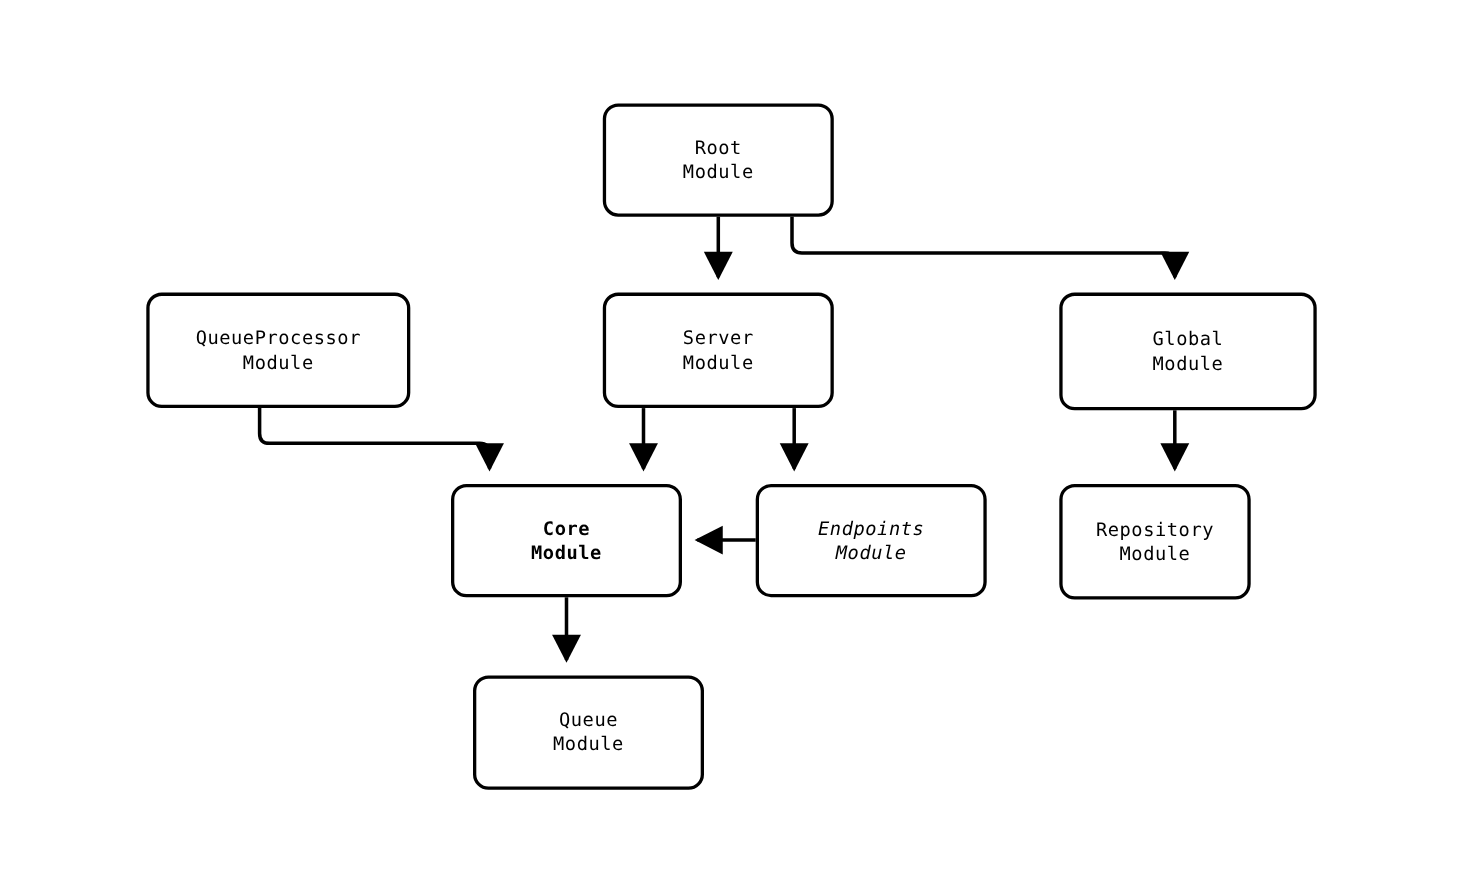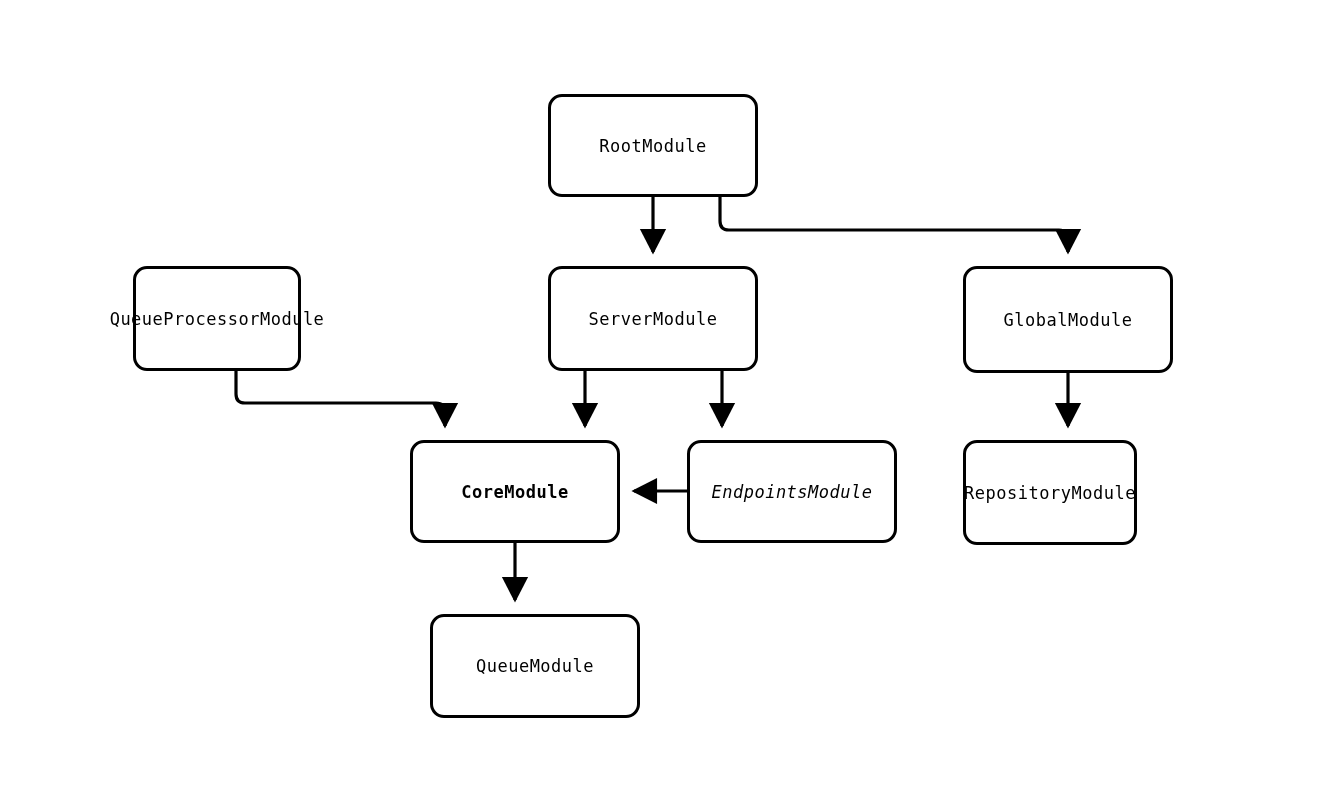--- a/index.html
+++ b/index.html
@@ -27,21 +27,21 @@
     width: 1337px;
     height: 809px;
   }
   .node {
     position: absolute;
     box-sizing: border-box;
     background: #ffffff;
     border: 3px solid #000000;
     border-radius: 14px;
     display: flex;
-    flex-direction: row;
+    flex-direction: column;
     align-items: center;
     justify-content: center;
     z-index: 2;
   }
   .node-line {
     font-family: "DejaVu Sans Mono", "Liberation Mono", monospace;
     font-size: 17px;
     line-height: 22px;
     color: #000000;
     letter-spacing: 0.5px;
@@ -79,31 +79,31 @@
 
       <path marker-end="url(#arrowhead)" d="M 515 543 L 515 600"></path>
     </g>
   </svg>
 
   <div class="node" style="left:548px; top:94px; width:210px; height:103px;">
     <div class="node-line">Root</div>
     <div class="node-line">Module</div>
   </div>
 
-  <div class="node" style="left:133px; top:266px; width:168px; height:105px;">
+  <div class="node" style="left:133px; top:266px; width:240px; height:105px;">
     <div class="node-line">QueueProcessor</div>
     <div class="node-line">Module</div>
   </div>
 
   <div class="node" style="left:548px; top:266px; width:210px; height:105px;">
     <div class="node-line">Server</div>
     <div class="node-line">Module</div>
   </div>
 
-  <div class="node" style="left:963px; top:266px; width:210px; height:107px;">
+  <div class="node" style="left:963px; top:266px; width:234px; height:107px;">
     <div class="node-line">Global</div>
     <div class="node-line">Module</div>
   </div>
 
   <div class="node" style="left:410px; top:440px; width:210px; height:103px;font-weight:bold;">
     <div class="node-line">Core</div>
     <div class="node-line">Module</div>
   </div>
 
   <div class="node" style="left:687px; top:440px; width:210px; height:103px;font-style:italic;">

